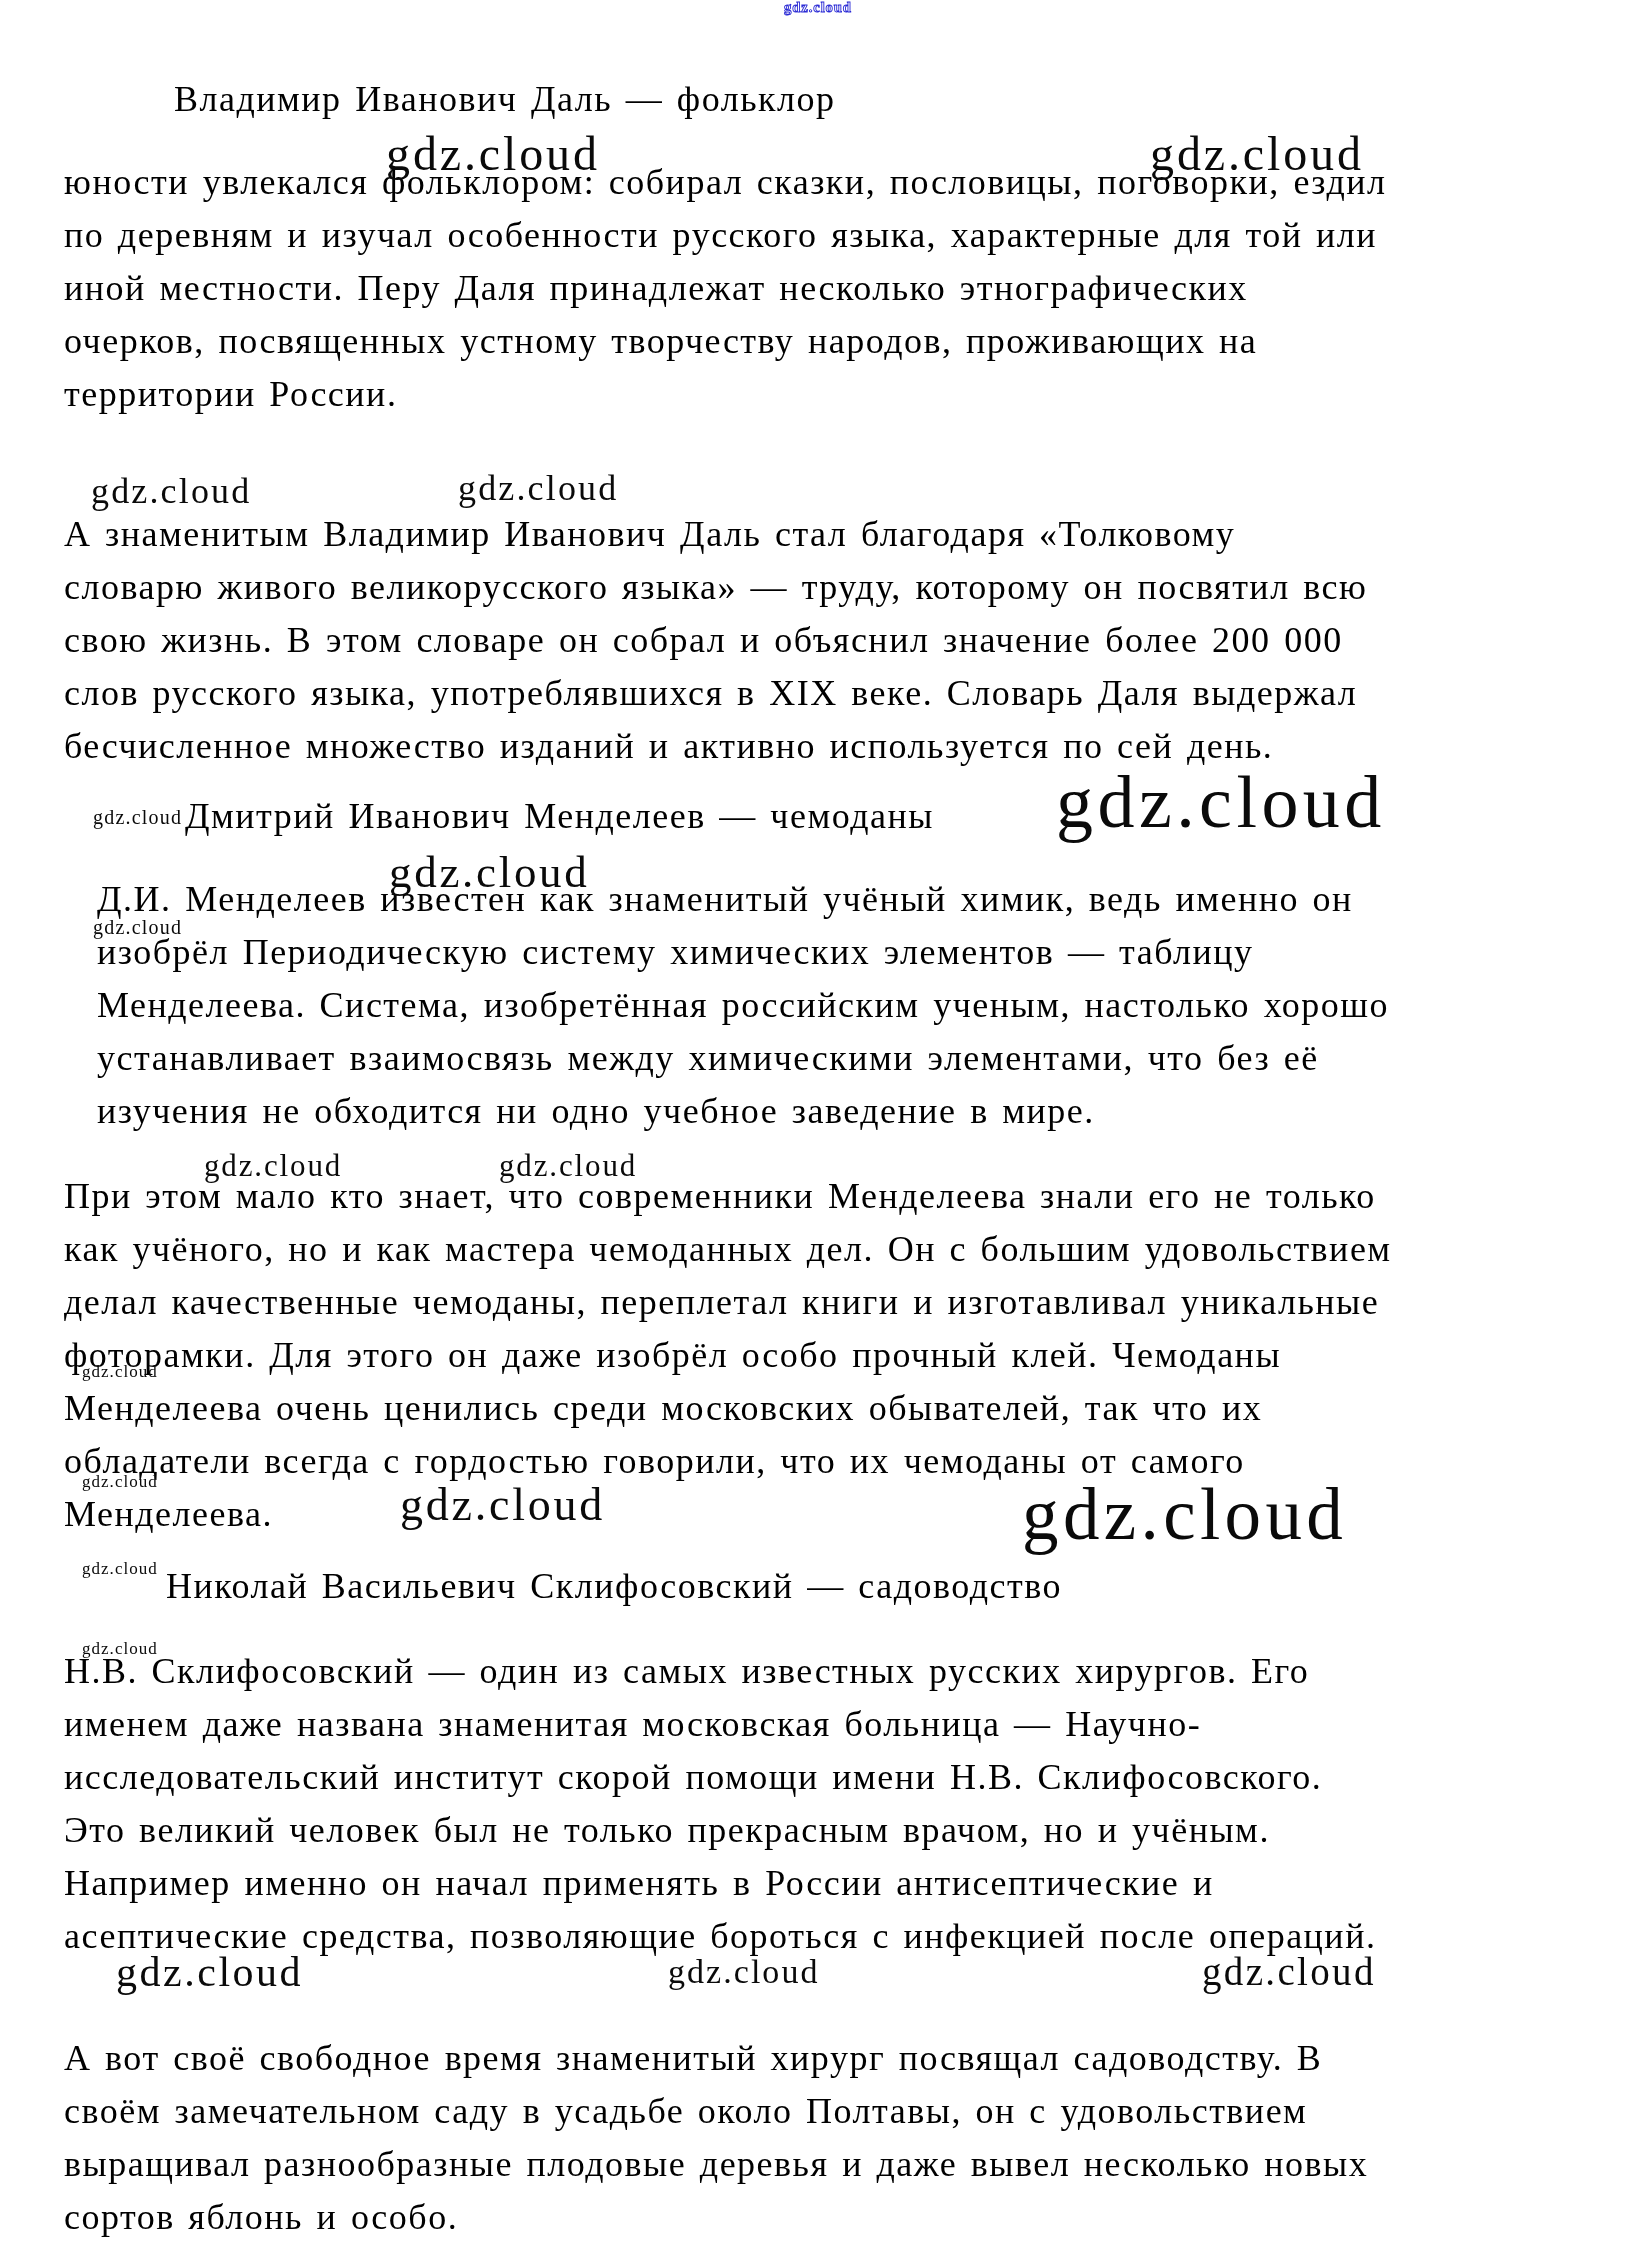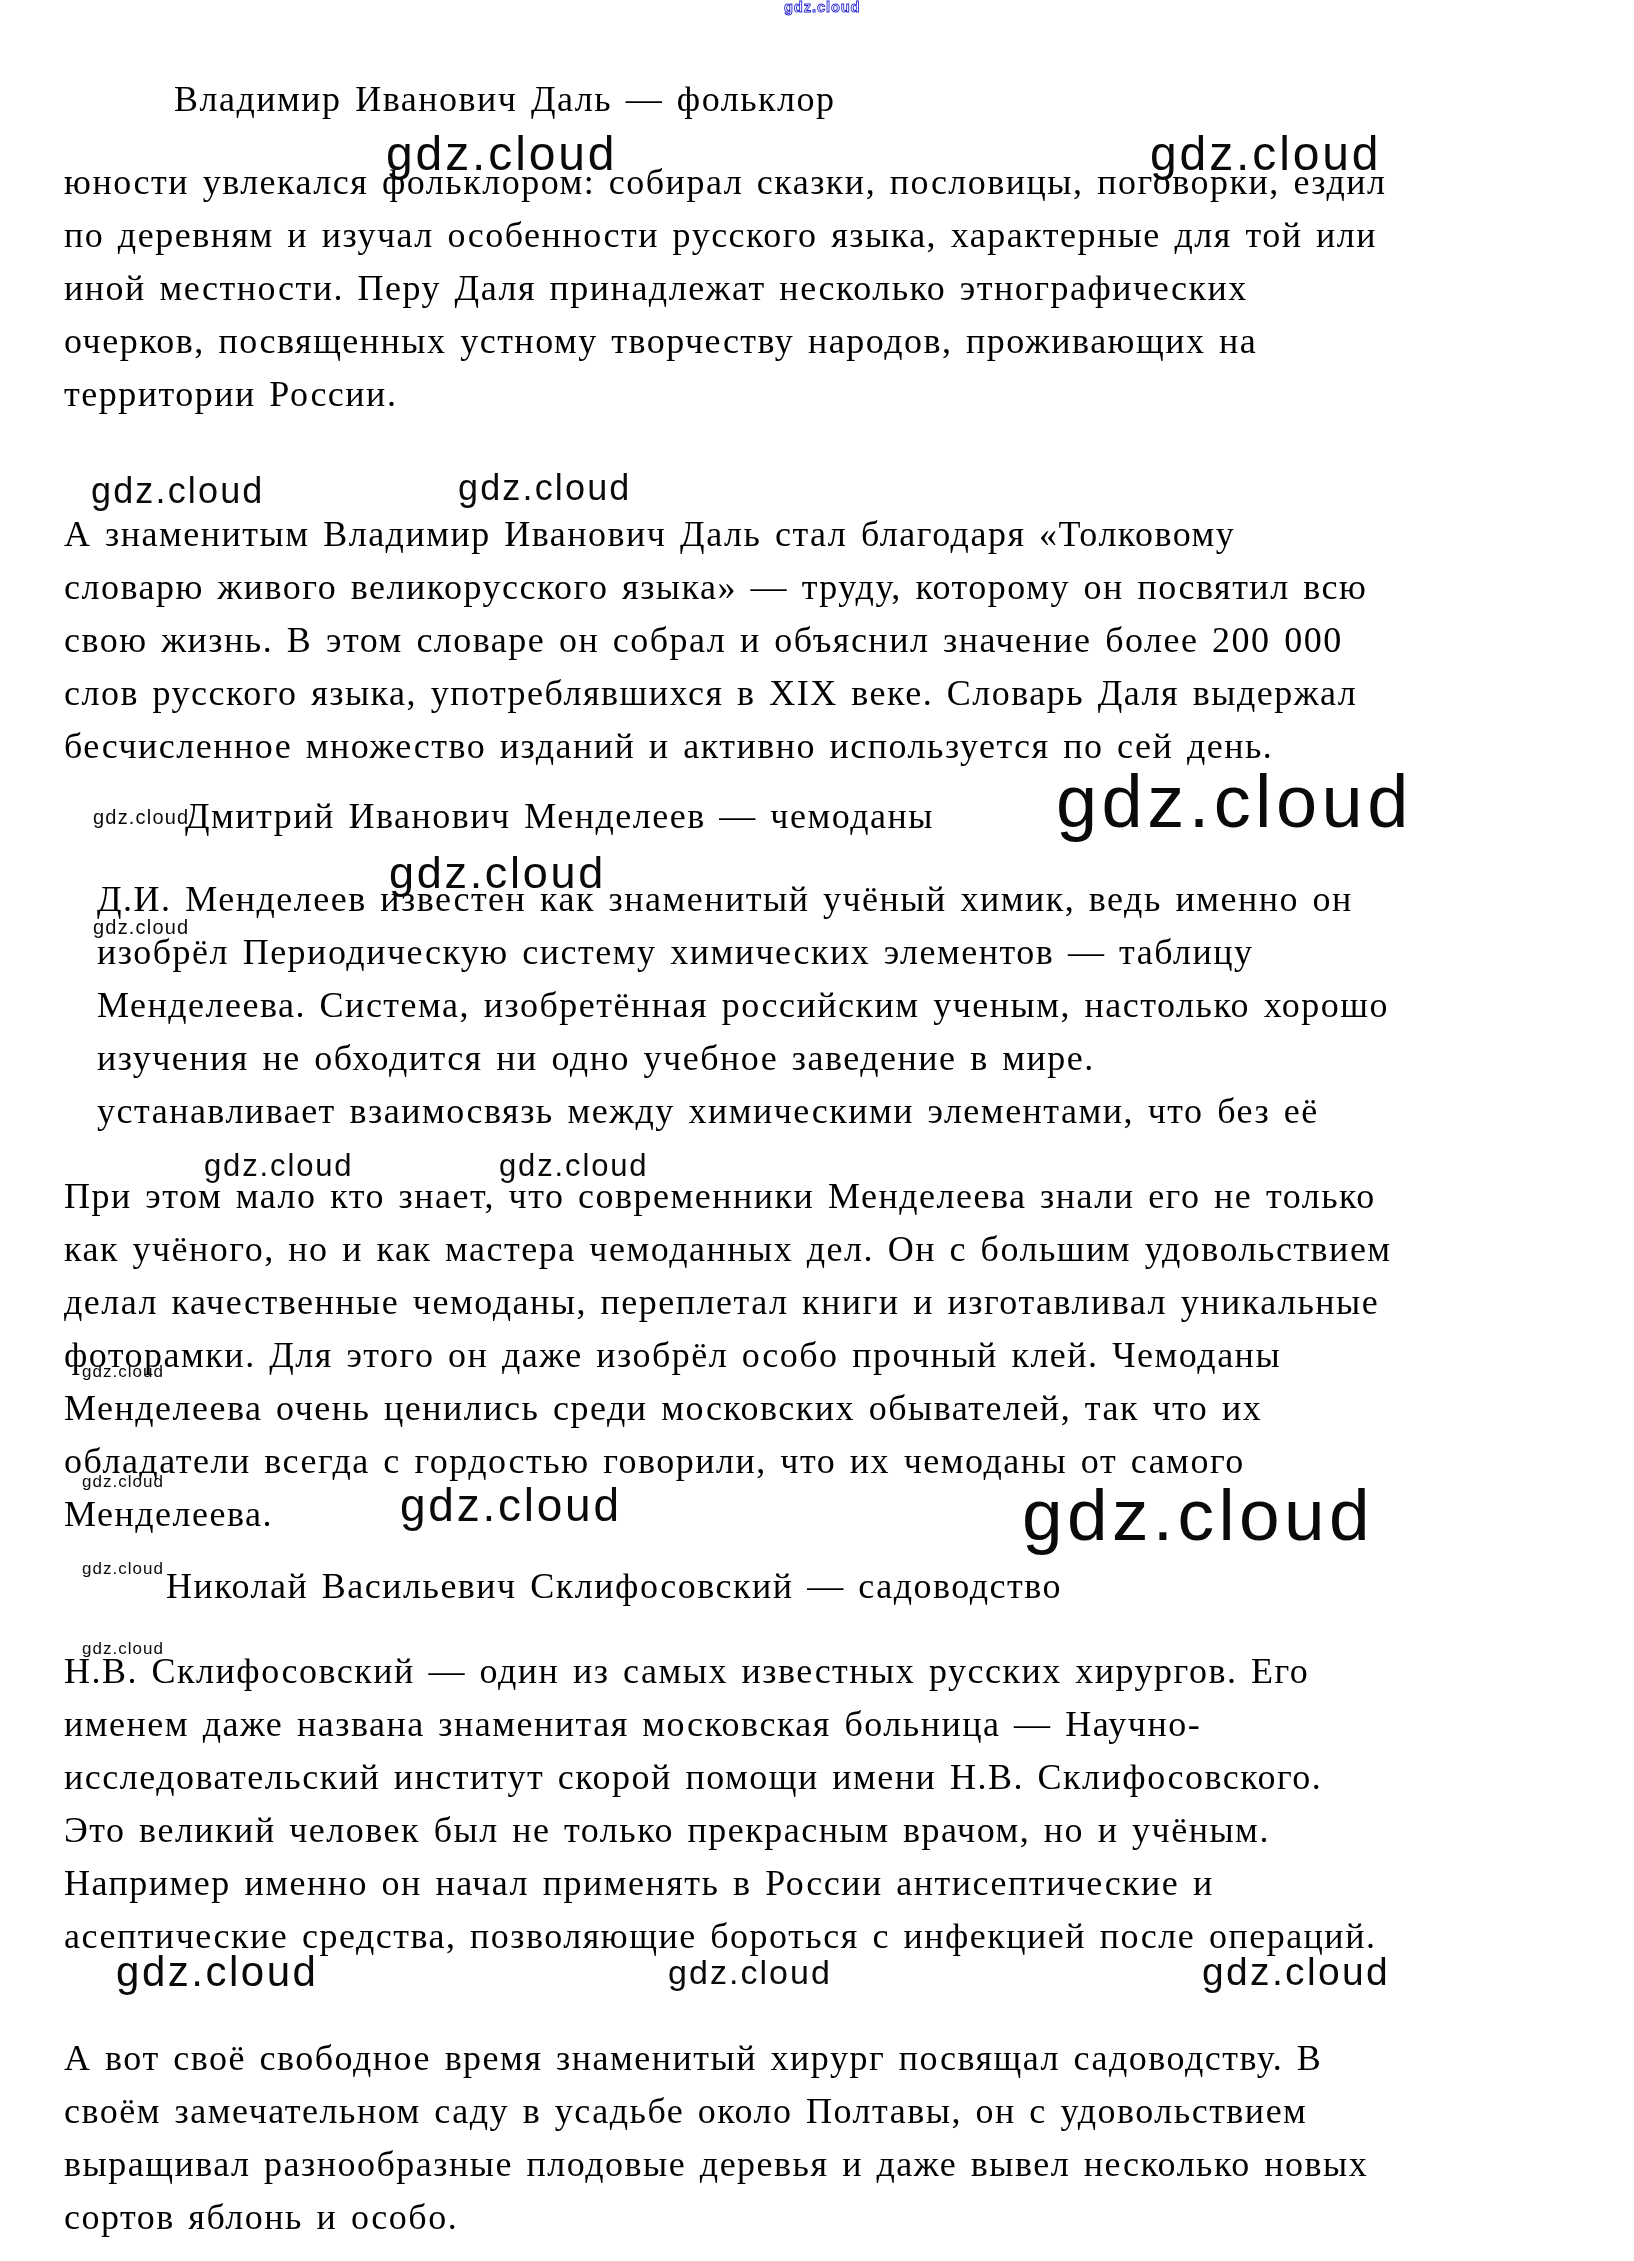--- a/index.html
+++ b/index.html
@@ -24,21 +24,21 @@
     font-size:36px;
     line-height:53px;
     height:53px;
     letter-spacing:1.5px;
     word-spacing:3.1px;
     white-space:nowrap;
     color:#000;
   }
   .watermark{
     position:absolute;
-    font-family:Liberation Sans, sans-serif;
+    font-family:Liberation Serif, serif;
     font-weight:400;
     color:#0a0a0a;
     letter-spacing:0.06em;
     line-height:1;
     white-space:nowrap;
     user-select:none;
   }
   .watermark.blue-outline{
     color:#ffffff;
     -webkit-text-stroke:0.9px #2b2bd5;
@@ -68,22 +68,22 @@
         <div class="para-line">слов русского языка, употреблявшихся в XIX веке. Словарь Даля выдержал</div>
         <div class="para-line">бесчисленное множество изданий и активно используется по сей день.</div>
       </div>
       <div class="block" style="left: 185px; top: 790px;">
         <div class="heading-line">Дмитрий Иванович Менделеев — чемоданы</div>
       </div>
       <div class="block" style="left: 64px; top: 873px; margin-left: 33px;">
         <div class="para-line">Д.И. Менделеев известен как знаменитый учёный химик, ведь именно он</div>
         <div class="para-line">изобрёл Периодическую систему химических элементов — таблицу</div>
         <div class="para-line">Менделеева. Система, изобретённая российским ученым, настолько хорошо</div>
+        <div class="para-line">устанавливает взаимосвязь между химическими элементами, что без её</div>
         <div class="para-line">изучения не обходится ни одно учебное заведение в мире.</div>
-        <div class="para-line">устанавливает взаимосвязь между химическими элементами, что без её</div>
       </div>
       <div class="block" style="left: 64px; top: 1170px;">
         <div class="para-line">При этом мало кто знает, что современники Менделеева знали его не только</div>
         <div class="para-line">как учёного, но и как мастера чемоданных дел. Он с большим удовольствием</div>
         <div class="para-line">делал качественные чемоданы, переплетал книги и изготавливал уникальные</div>
         <div class="para-line">фоторамки. Для этого он даже изобрёл особо прочный клей. Чемоданы</div>
         <div class="para-line">Менделеева очень ценились среди московских обывателей, так что их</div>
         <div class="para-line">обладатели всегда с гордостью говорили, что их чемоданы от самого</div>
         <div class="para-line">Менделеева.</div>
       </div>

